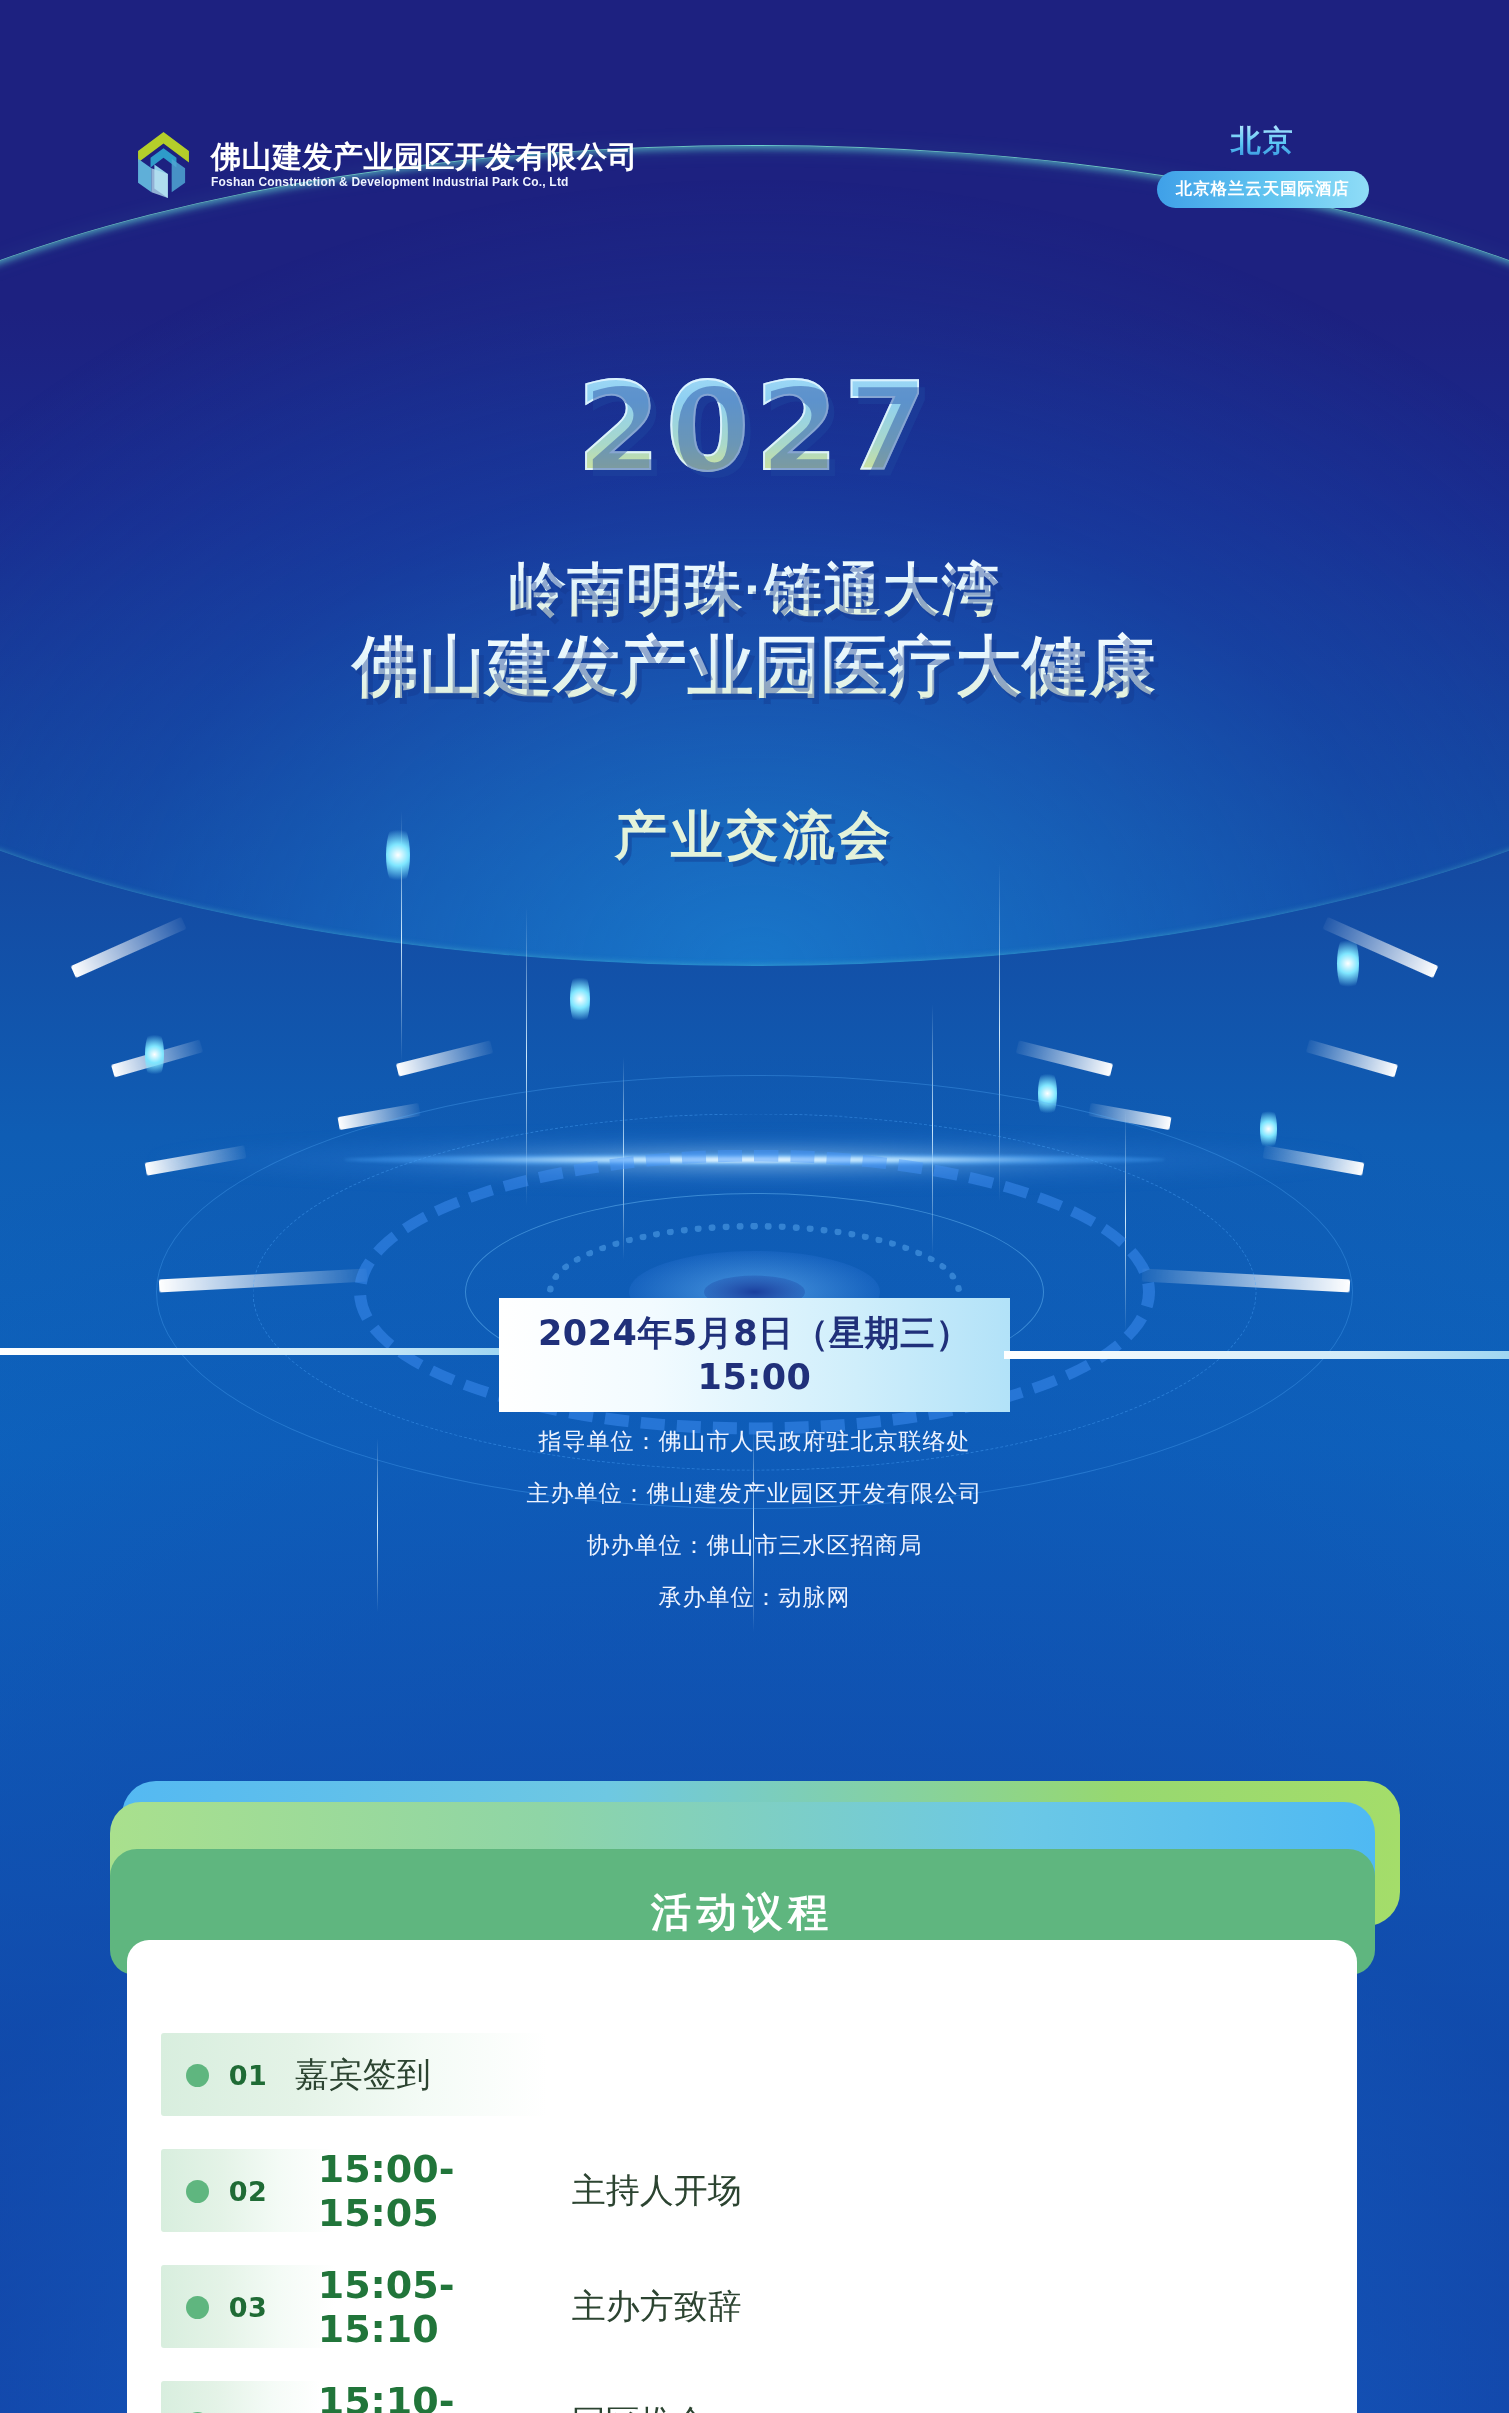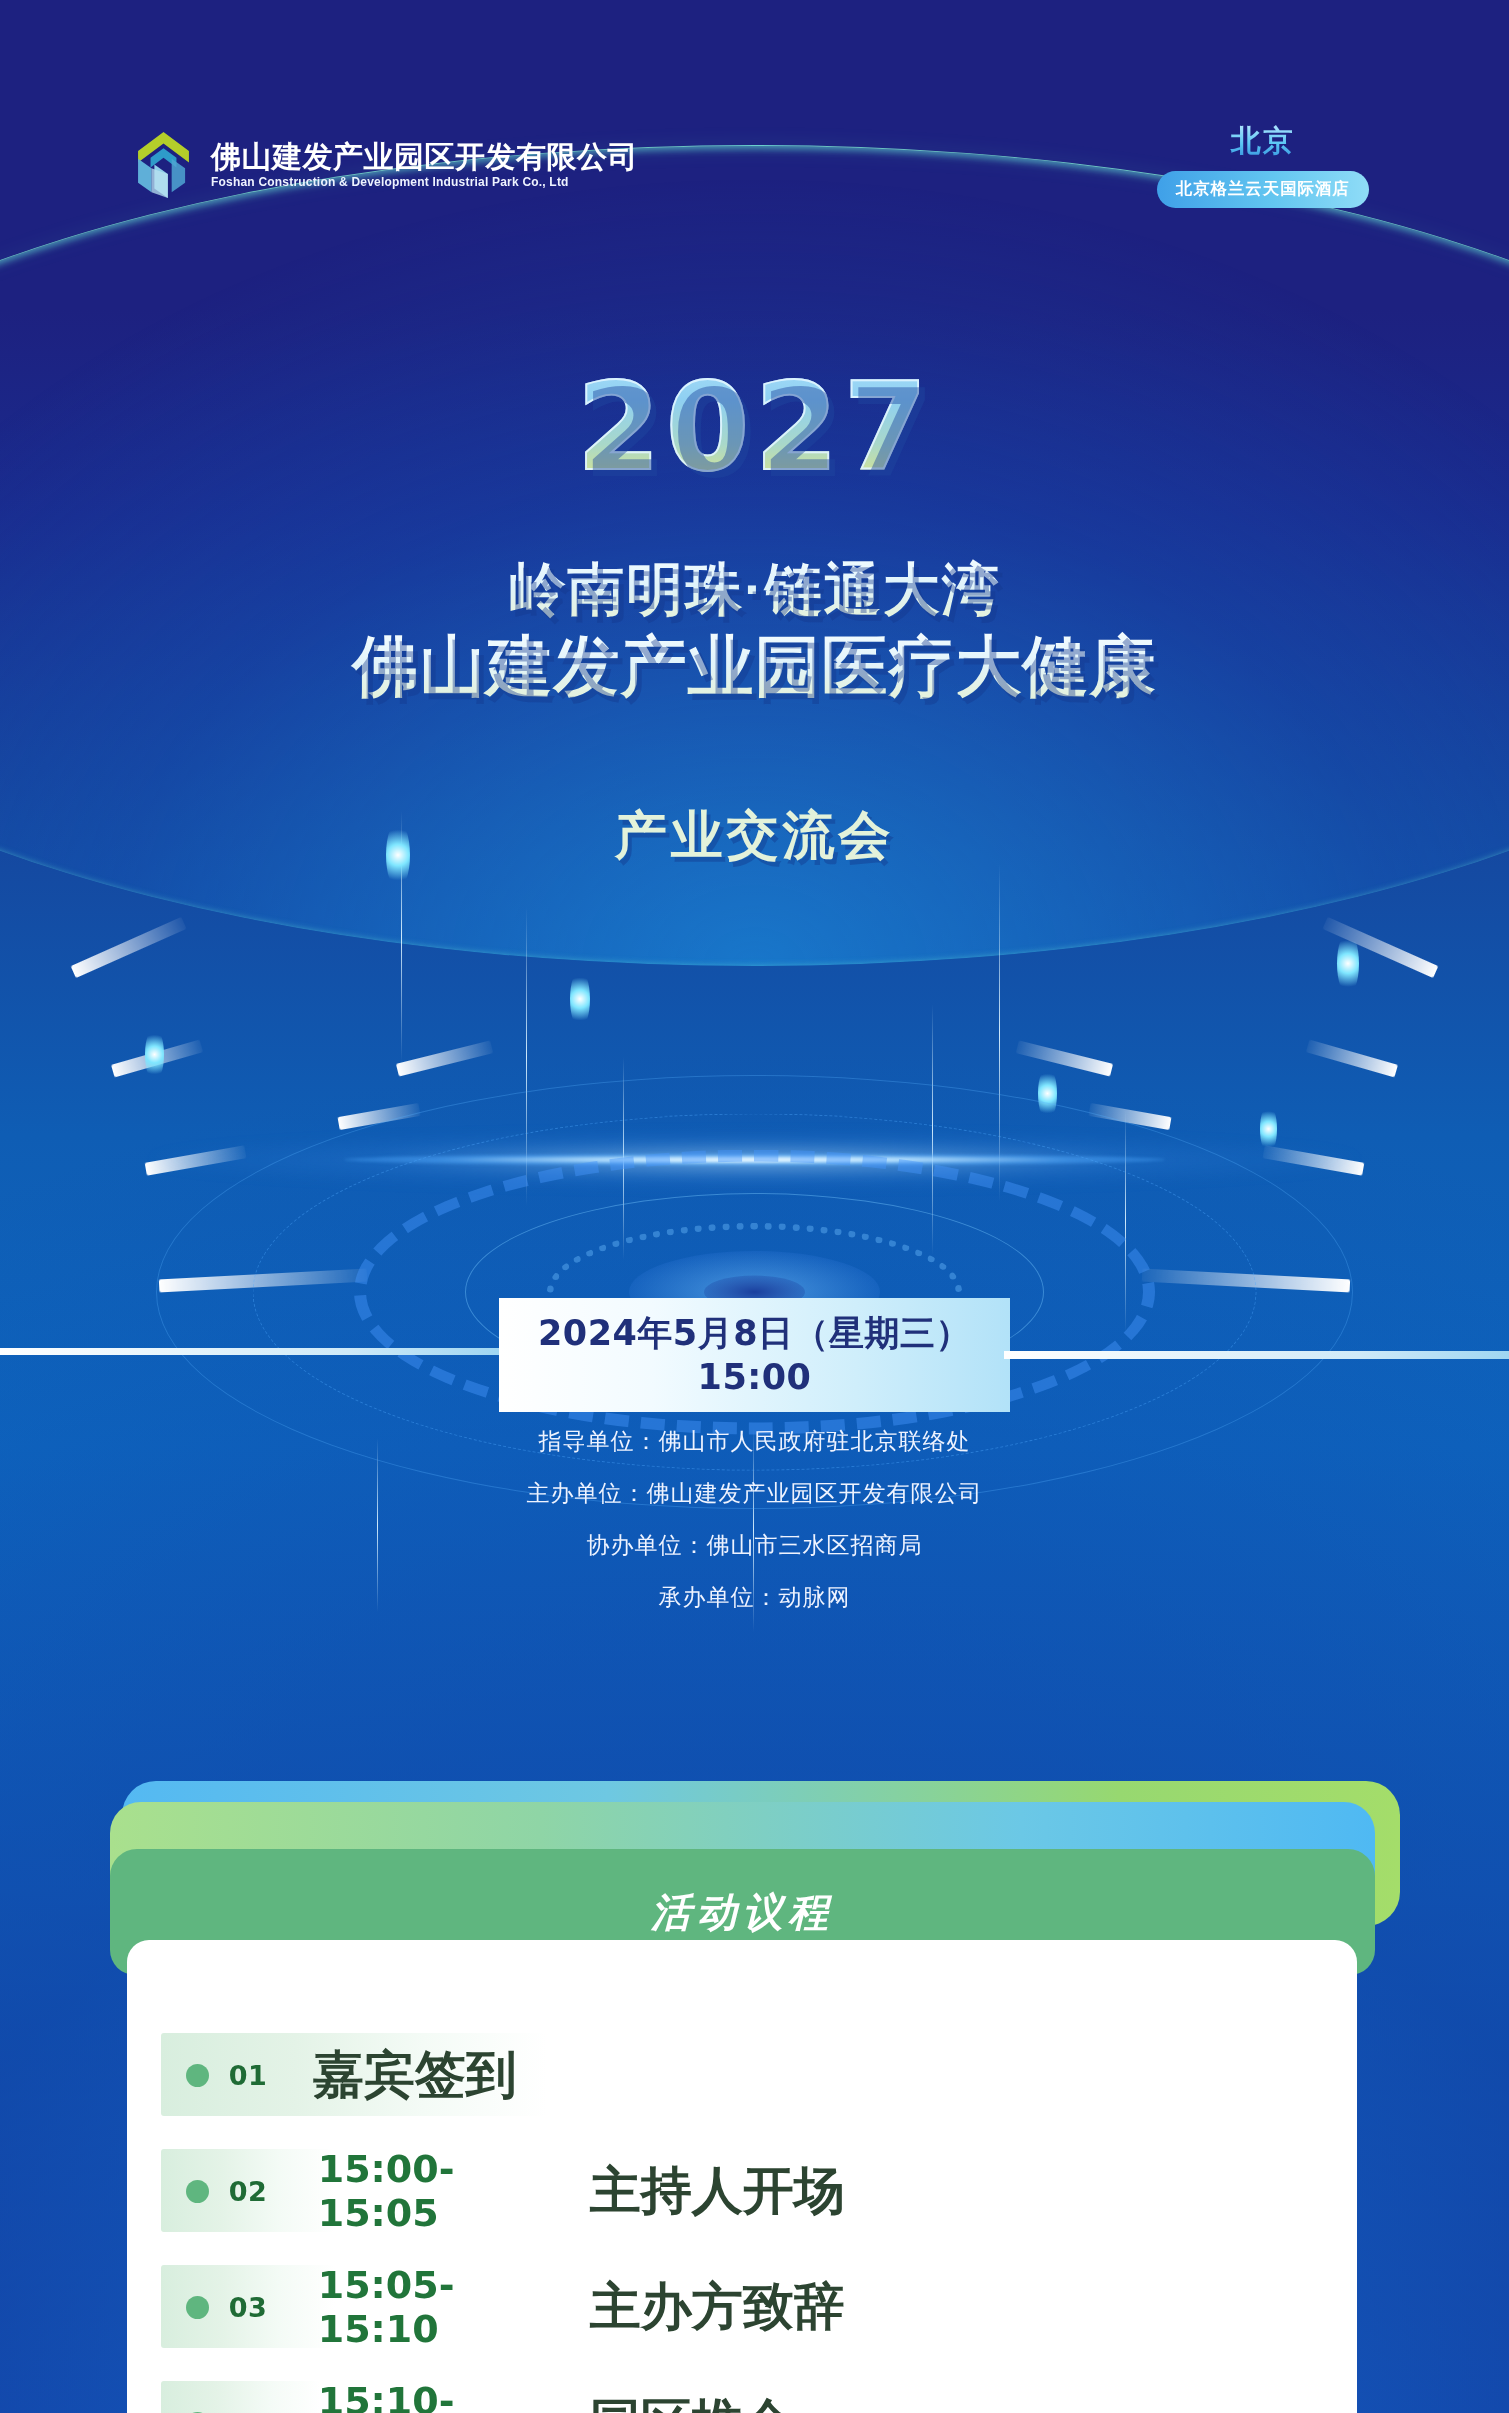--- a/index.html
+++ b/index.html
@@ -152,21 +152,21 @@
     position:absolute; left:11.6px; top:0; width:1278px; height:145px; border-radius:34px;
     background:linear-gradient(90deg,#54b9f2 0%,#6ec8e2 38%,#97d870 78%,#a4dd6a 100%);
   }
   .layer-mid{
     position:absolute; left:0px; top:21px; width:1265px; height:145px; border-radius:31px;
     background:linear-gradient(90deg,#a9e08d 0%,#8fd5a6 34%,#6bc8e6 72%,#4fb9f3 100%);
   }
   .layer-head{
     position:absolute; left:0px; top:68px; width:1265px; height:126px; border-radius:27px 27px 25px 25px;
     background:#5fb67f;
-    display:flex; align-items:center; justify-content:center;font-style:italic;
+    display:flex; align-items:center; justify-content:center;
   }
   .layer-head span{ font-size:40px; font-weight:800; color:#ffffff; letter-spacing:5.8px; }
   .card-body{
     position:absolute; left:17.4px; top:159px; width:1230px; min-height:1076px;
     background:#ffffff; border-radius:22px; padding:77px 0 72px;
   }
 
   .row{ position:relative; height:116px; }
   .row-band{
     position:absolute; left:34px; top:16.4px; height:83px; border-radius:2.9px;
@@ -175,21 +175,21 @@
   .row-inner{ position:absolute; left:34px; top:0; height:116px; display:flex; align-items:center; }
   .dot{ width:23px; height:23px; border-radius:50%; background:#5fb67f; margin-left:25px; }
   .num{
     font-size:27px; font-weight:700; color:#1f6b35; margin-left:19.3px; width:63px;
     font-family:"DejaVu Sans",sans-serif; letter-spacing:0.5px;
   }
   .time{
     font-size:38px; font-weight:700; color:#21753a; margin-left:26px; width:251px;
     font-family:"DejaVu Sans",sans-serif; letter-spacing:0px;
   }
-  .topic{ font-size:51px; font-weight:700; color:#2c4431; margin-left:21px; white-space:nowrap; }
+  .topic{ font-size:34px; font-weight:400; color:#2c4431; margin-left:3px; white-space:nowrap; }
 </style>
 </head>
 <body>
 
 <div class="poster">
 
   <div class="horizon"></div>
   <div class="horizon2"></div>
 
   <div class="streak sL" style="left:-531px;top:821px;width:1255px;height:1255px;border-width:4.3px;transform:rotate(-8deg);opacity:.85;"></div>

